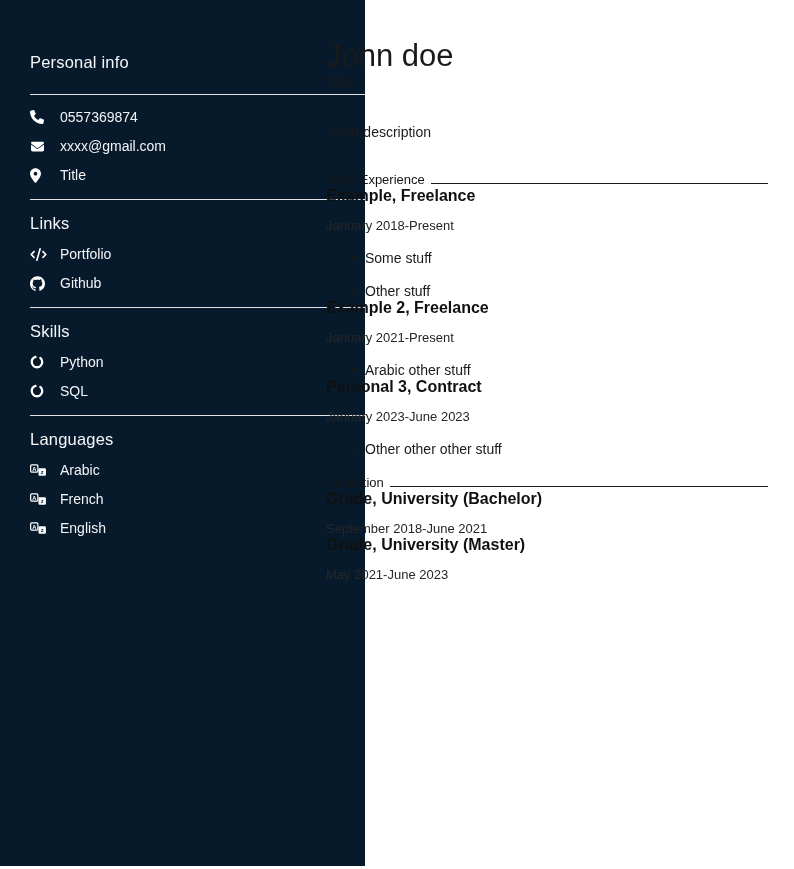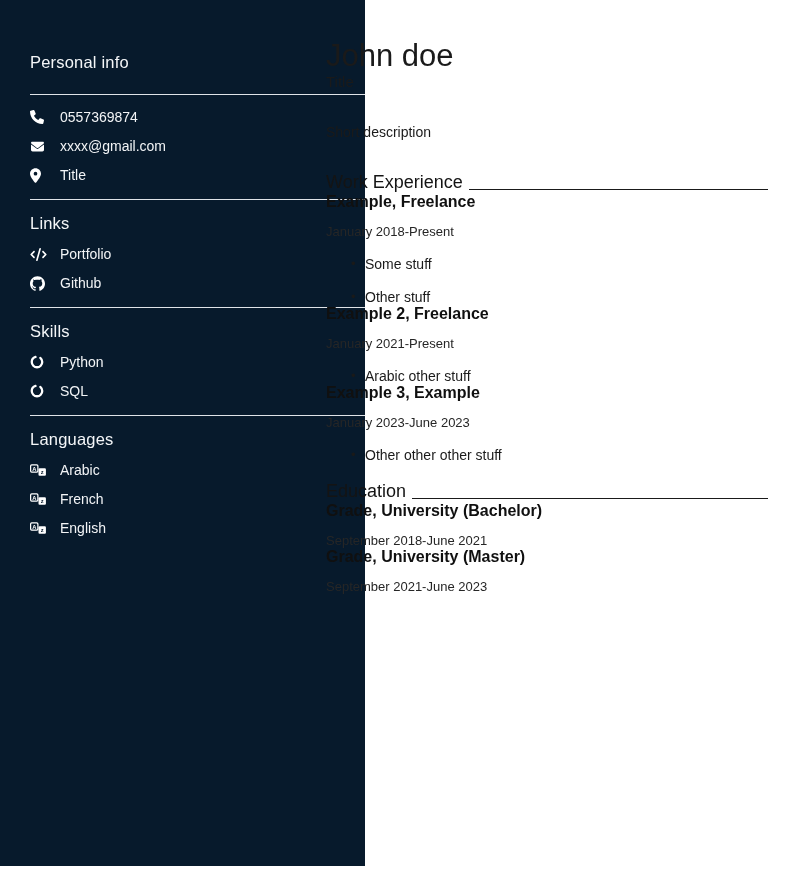--- a/index.html
+++ b/index.html
@@ -75,21 +75,21 @@
   }
   .description {
     font-size: 14px;
     margin-top: 34px;
     color: #1a1a1a;
   }
   .sec-heading {
     display: flex;
     align-items: flex-end;
     margin-top: 32px;
-    font-size: 18px;
+    font-size: 13px;
     font-weight: 400;
     color: #141414;
   }
   .sec-heading .rule {
     flex: 1;
     border-bottom: 1px solid #1a1a1a;
     margin: 0 0 3px 6px;
   }
   .entry-title {
     font-size: 16px;
@@ -257,34 +257,34 @@
 
   <div>
     <div class="entry-title">Example 2, Freelance</div>
     <div class="entry-date">January 2021-Present</div>
     <ul class="bullets">
       <li>Arabic other stuff</li>
     </ul>
   </div>
 
   <div>
-    <div class="entry-title">Example 3, Example</div>
+    <div class="entry-title">Personal 3, Contract</div>
     <div class="entry-date">January 2023-June 2023</div>
     <ul class="bullets">
       <li>Other other other stuff</li>
     </ul>
   </div>
 
   <div class="sec-heading" style="margin-top:18px">
     <span>Education</span>
     <span class="rule"></span>
   </div>
 
   <div>
     <div class="entry-title">Grade, University (Bachelor)</div>
     <div class="entry-date">September 2018-June 2021</div>
   </div>
 
   <div>
     <div class="entry-title">Grade, University (Master)</div>
-    <div class="entry-date">September 2021-June 2023</div>
+    <div class="entry-date">May 2021-June 2023</div>
   </div>
 </main>
 
 </body></html>

